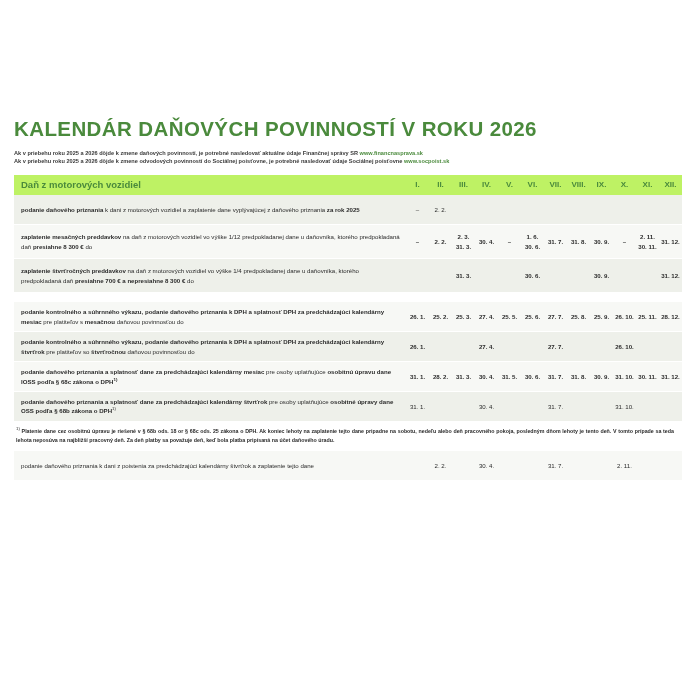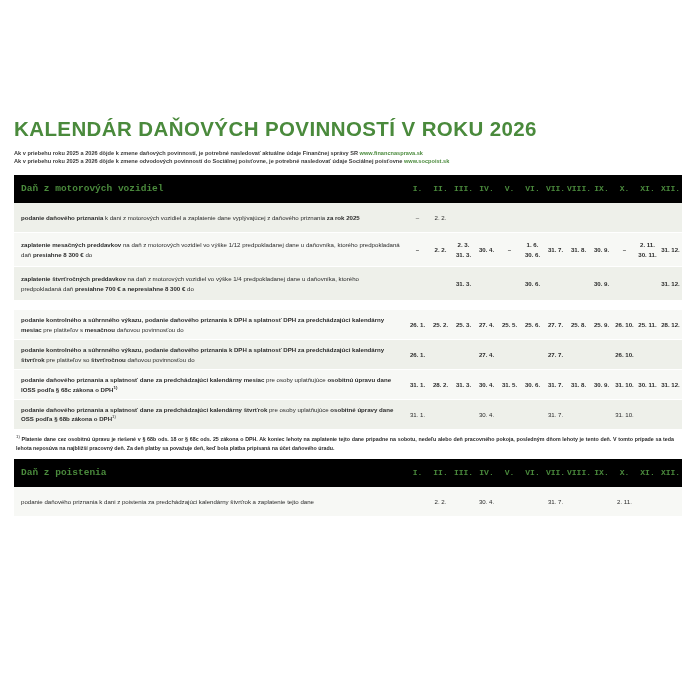--- a/index.html
+++ b/index.html
@@ -48,23 +48,22 @@
     width: 100%;
     border-collapse: collapse;
     table-layout: fixed;
   }
   table.cal td, table.cal th {
     padding: 0;
     vertical-align: middle;
   }
 
   .sect-head td {
-    background: #000000;
-    height: 28px;
-    font-family: Liberation Mono, monospace;
+    background: #bef264;
+    height: 20px;
   }
   .sect-head .sect-title {
     font-size: 9.5px;
     font-weight: bold;
     color: #4a8a3c;
     padding-left: 7px;
     text-align: left;
   }
   .sect-head .mon {
     font-size: 8px;
@@ -275,35 +274,20 @@
   </table>
 
   <div class="footnote"><sup>1)</sup><span class="b"> Platenie dane cez osobitnú úpravu je riešené v § 68b ods. 18 or § 68c ods. 25 zákona o DPH. Ak koniec lehoty na zaplatenie tejto dane pripadne na sobotu, nedeľu alebo deň pracovného pokoja, posledným dňom lehoty je tento deň. V tomto prípade sa teda lehota neposúva na najbližší pracovný deň. Za deň platby sa považuje deň, keď bola platba pripísaná na účet daňového úradu.</span></div>
 
   <table class="cal">
     <colgroup>
       <col style="width:392px">
       <col span="12" style="width:23px">
     </colgroup>
     <tbody>
-      <tr class="sect-head">
-        <td class="sect-title">Daň z poistenia</td>
-        <td class="mon">I.</td>
-        <td class="mon">II.</td>
-        <td class="mon">III.</td>
-        <td class="mon">IV.</td>
-        <td class="mon">V.</td>
-        <td class="mon">VI.</td>
-        <td class="mon">VII.</td>
-        <td class="mon">VIII.</td>
-        <td class="mon">IX.</td>
-        <td class="mon">X.</td>
-        <td class="mon">XI.</td>
-        <td class="mon">XII.</td>
-      </tr>
 
       <tr class="row plain" style="height:30px">
         <td class="desc"><span>podanie daňového priznania k dani z poistenia za predchádzajúci kalendárny štvrťrok a zaplatenie tejto dane</span></td>
         <td class="val"></td>
         <td class="val">2. 2.</td>
         <td class="val"></td>
         <td class="val">30. 4.</td>
         <td class="val"></td>
         <td class="val"></td>
         <td class="val">31. 7.</td>

